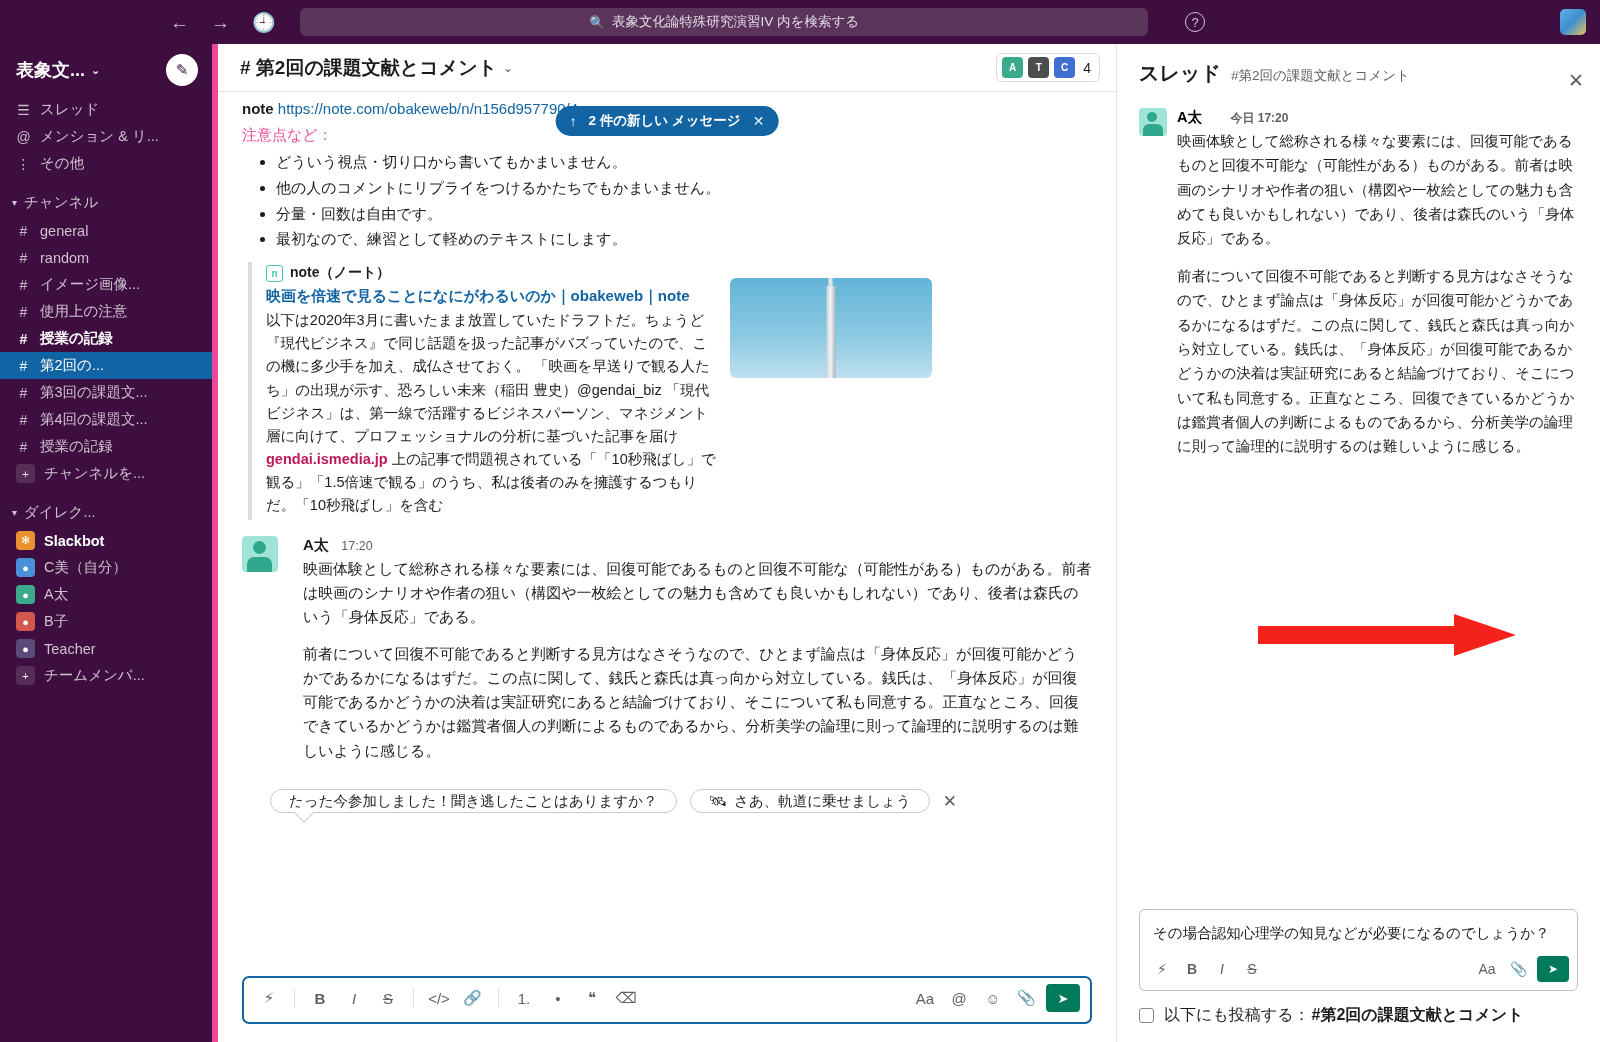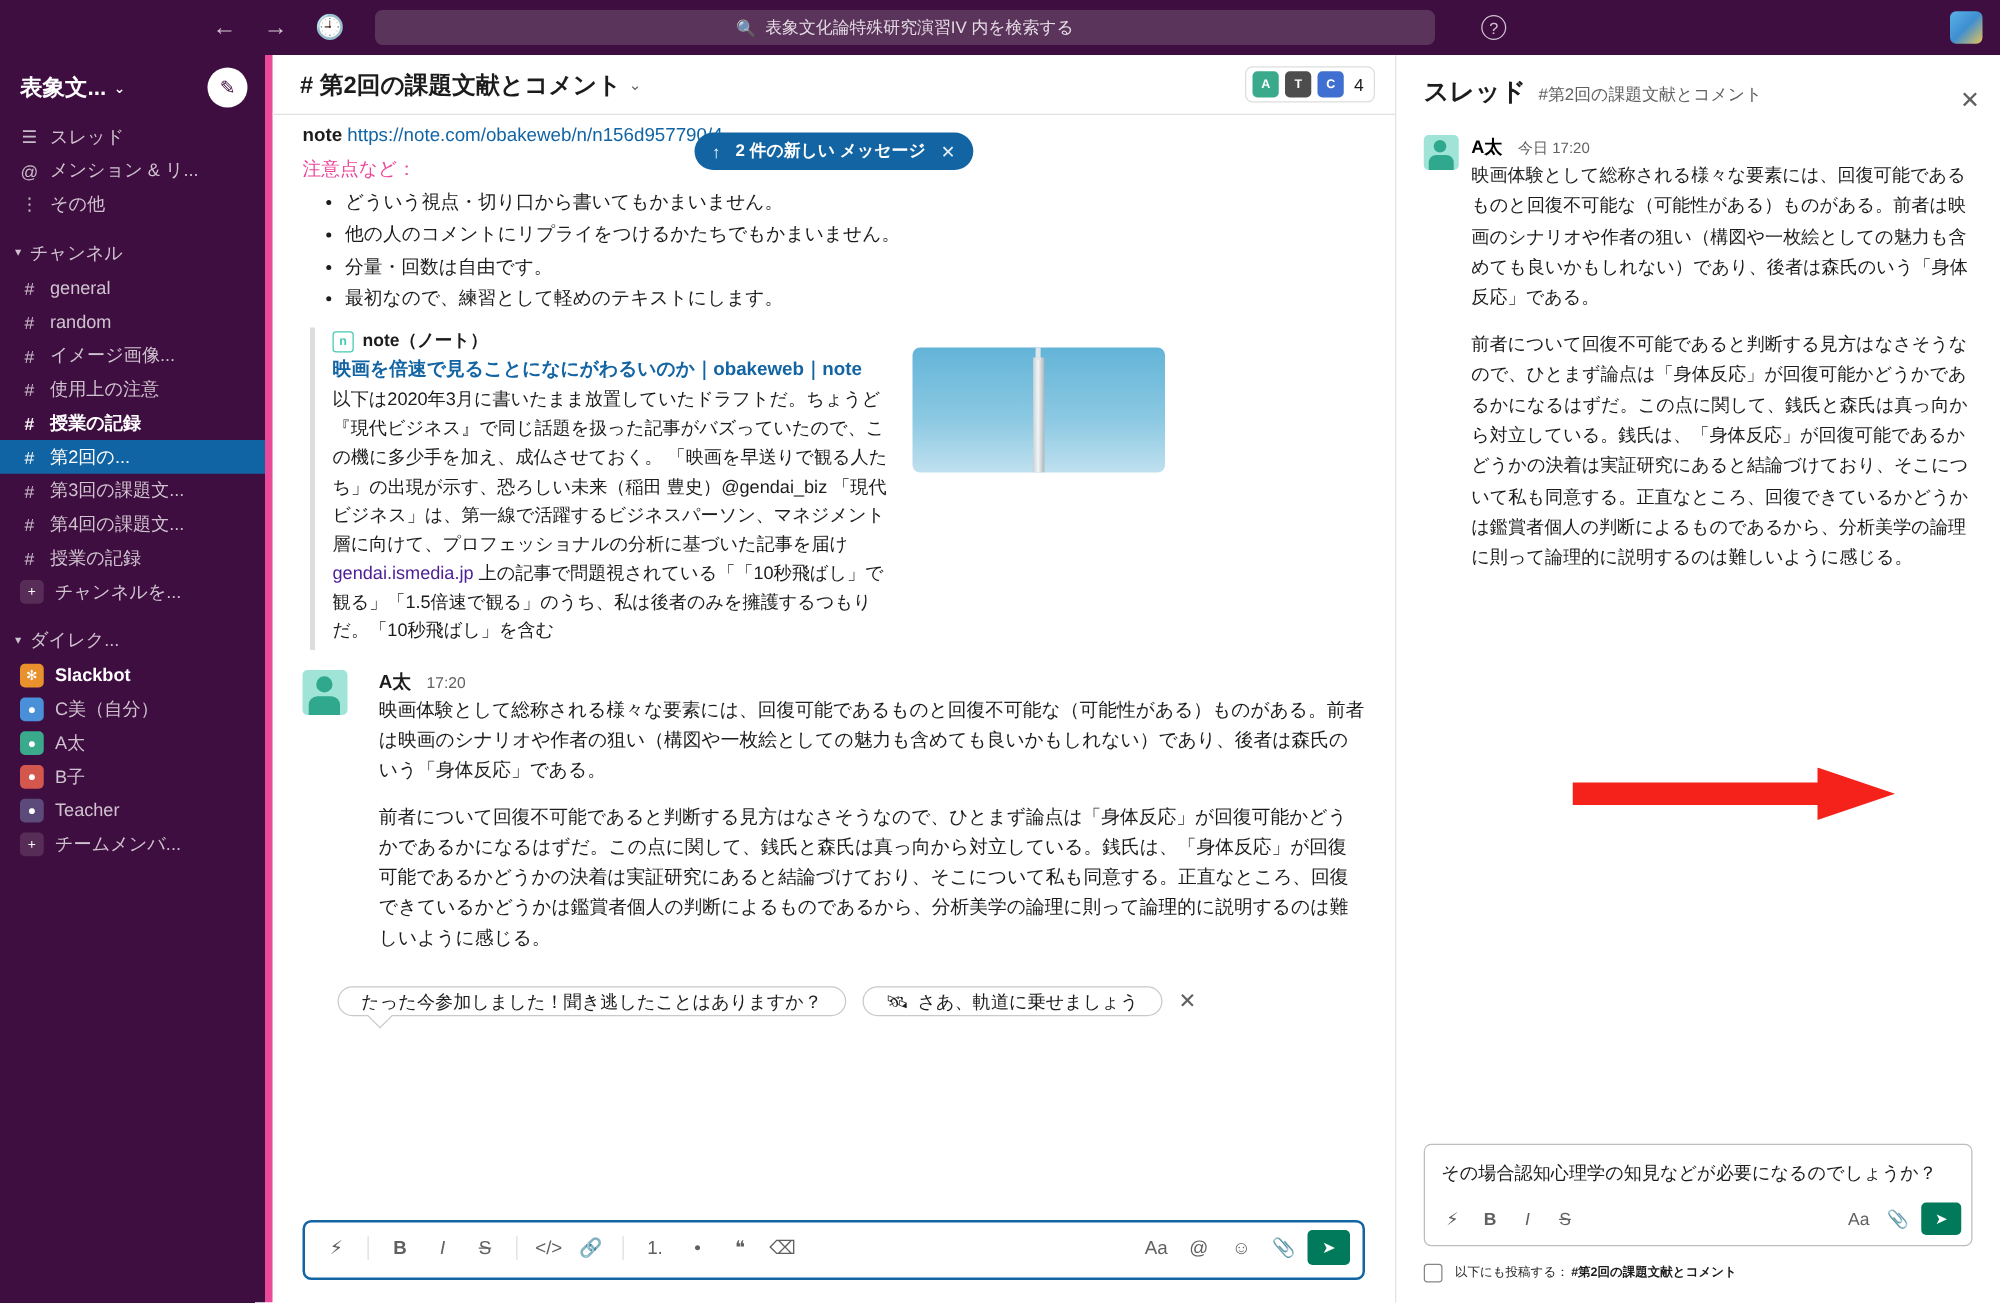--- a/index.html
+++ b/index.html
@@ -112,21 +112,21 @@
   ul.bul { margin: 0 0 10px 0; padding-left: 34px; }
   ul.bul li { font-size: 15px; color: #1d1c1d; line-height: 1.72; }
 
   .attach { display: flex; gap: 14px; border-left: 4px solid #dddddd; padding: 2px 0 2px 14px; margin: 4px 0 6px 6px; }
   .attach .txt { width: 450px; }
   .att-src { display: flex; align-items: center; gap: 7px; font-size: 14px; font-weight: bold; color: #1d1c1d; }
   .att-src .logo { width: 17px; height: 17px; border: 1.5px solid #41c9b4; border-radius: 3px;
      display: flex; align-items: center; justify-content: center; color: #41c9b4; font-size: 10px; font-weight: bold; }
   .att-title { color: #1264a3; font-size: 15px; font-weight: bold; line-height: 1.45; margin-top: 3px; cursor: pointer; }
   .att-desc { font-size: 14.5px; color: #1d1c1d; line-height: 1.6; margin-top: 2px; }
-  .att-desc a { color: #4c1d95; text-decoration: none; }
+  .att-desc a { color: #be185d; text-decoration: none; font-weight: bold; }
   .att-img { width: 202px; height: 100px; border-radius: 6px;
      background: linear-gradient(180deg,#63b4d8 0%,#8cc9e2 58%,#bfe0ef 100%); position: relative; overflow: hidden;
      align-self: flex-start; margin-top: 14px; }
   .att-img .tower { position: absolute; left: 50%; transform: translateX(-50%); bottom: 0;
      width: 9px; height: 92px; background: linear-gradient(90deg,#c9d2d6,#f2f5f6 45%,#aab4b9); }
   .att-img .tower:after { content: ""; position: absolute; left: 2px; top: -10px; width: 4px; height: 12px; background: #dfe6e9; }
 
   .msg { display: flex; gap: 25px; margin-top: 16px; }
   .msg .av { width: 36px; height: 36px; border-radius: 4px; flex: 0 0 36px;
      background: #9fe4d7; position: relative; overflow: hidden; }
@@ -169,30 +169,30 @@
   
   .thread { width: 484px; flex: 0 0 484px; border-left: 1px solid #e2e2e2; display: flex; flex-direction: column; background:#fff; }
   .th-header { height: 56px; flex: 0 0 56px; display: flex; align-items: baseline; padding: 16px 16px 0 22px; }
   .th-header .t { font-size: 20px; font-weight: bold; color: #1d1c1d; }
   .th-header .sub { font-size: 13.5px; color: #616061; margin-left: 10px; }
   .th-header .x { margin-left: auto; font-size: 19px; color: #616061; cursor: pointer; align-self: center; }
   .th-body { flex: 1; padding: 0 22px; overflow: hidden; }
   .th-msg { display: flex; gap: 10px; margin-top: 8px; }
   .th-msg p { font-size: 14.5px; line-height: 1.68; color: #1d1c1d; margin: 2px 0 13px; }
   .th-msg .nm { font-size: 14.5px; font-weight: bold; }
-  .th-msg .tm { font-size: 12px; color: #616061; margin-left: 8px; font-weight: normal; }
+  .th-msg .tm { font-size: 12px; color: #616061; margin-left: 24px; font-weight: bold; }
 
   .th-composer { margin: 0 22px 10px; border: 1px solid #bdbdbd; border-radius: 6px; position: relative; }
   .th-composer .val { padding: 12px 13px 8px; font-size: 14.5px; color: #1d1c1d; line-height: 1.55; }
   .th-tools { display: flex; align-items: center; padding: 4px 8px 8px; gap: 2px; color: #616061; }
   .th-tools .t { width: 28px; height: 26px; display: flex; align-items: center; justify-content: center; font-size: 14px; cursor: pointer; }
   .th-tools .right { margin-left: auto; display: flex; align-items: center; gap: 4px; }
   .th-send { width: 32px; height: 26px; background: #007a5a; color: #fff; border-radius: 4px;
      display: flex; align-items: center; justify-content: center; font-size: 12px; cursor: pointer; }
-  .th-also { display: flex; gap: 10px; padding: 4px 22px 16px; font-size: 10px; color: #1d1c1d; }
+  .th-also { display: flex; align-items: center; gap: 10px; padding: 4px 22px 16px; font-size: 16px; color: #1d1c1d; }
   .th-also .box { width: 15px; height: 15px; border: 1.5px solid #868686; border-radius: 3px; cursor: pointer; }
   .th-also b { font-weight: bold; }
 
   
   .red-arrow { position: absolute; left: 1258px; top: 614px; width: 258px; height: 42px; pointer-events: none; z-index: 40; }
 
   .av-sm { width: 28px; height: 28px; border-radius: 4px; flex: 0 0 28px; background: #9fe4d7; position: relative; overflow: hidden; }
   .av-sm:before { content: ""; position: absolute; left: 8px; top: 4px; width: 10px; height: 10px; border-radius: 50%; background: #2fa88d; }
   .av-sm:after { content: ""; position: absolute; left: 4px; top: 16px; width: 20px; height: 12px; border-radius: 6px 6px 0 0; background: #2fa88d; }
 </style>

